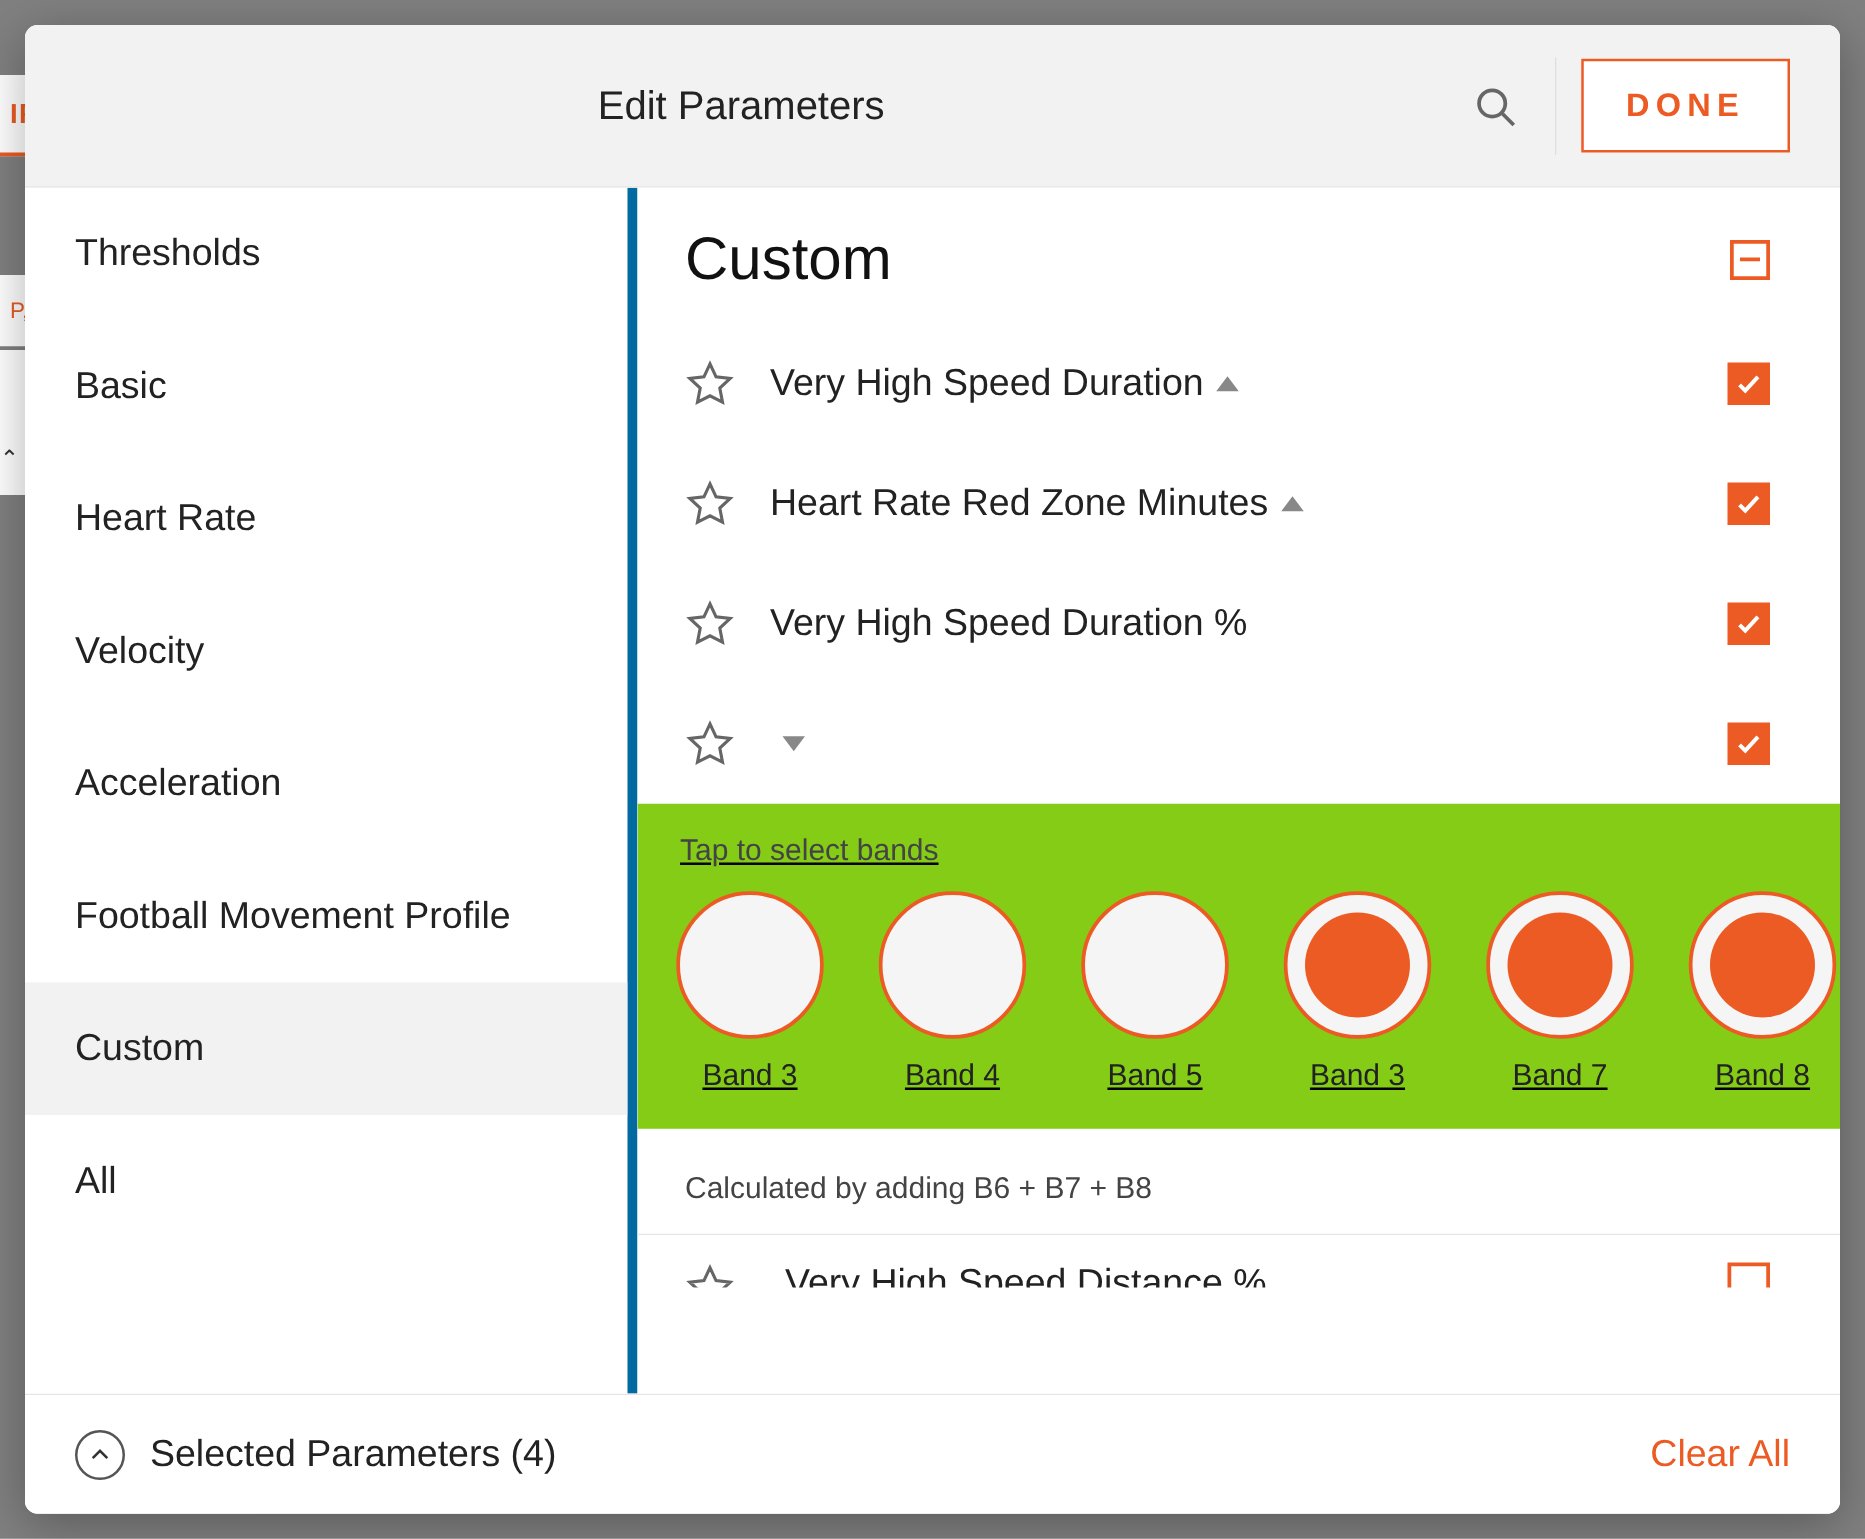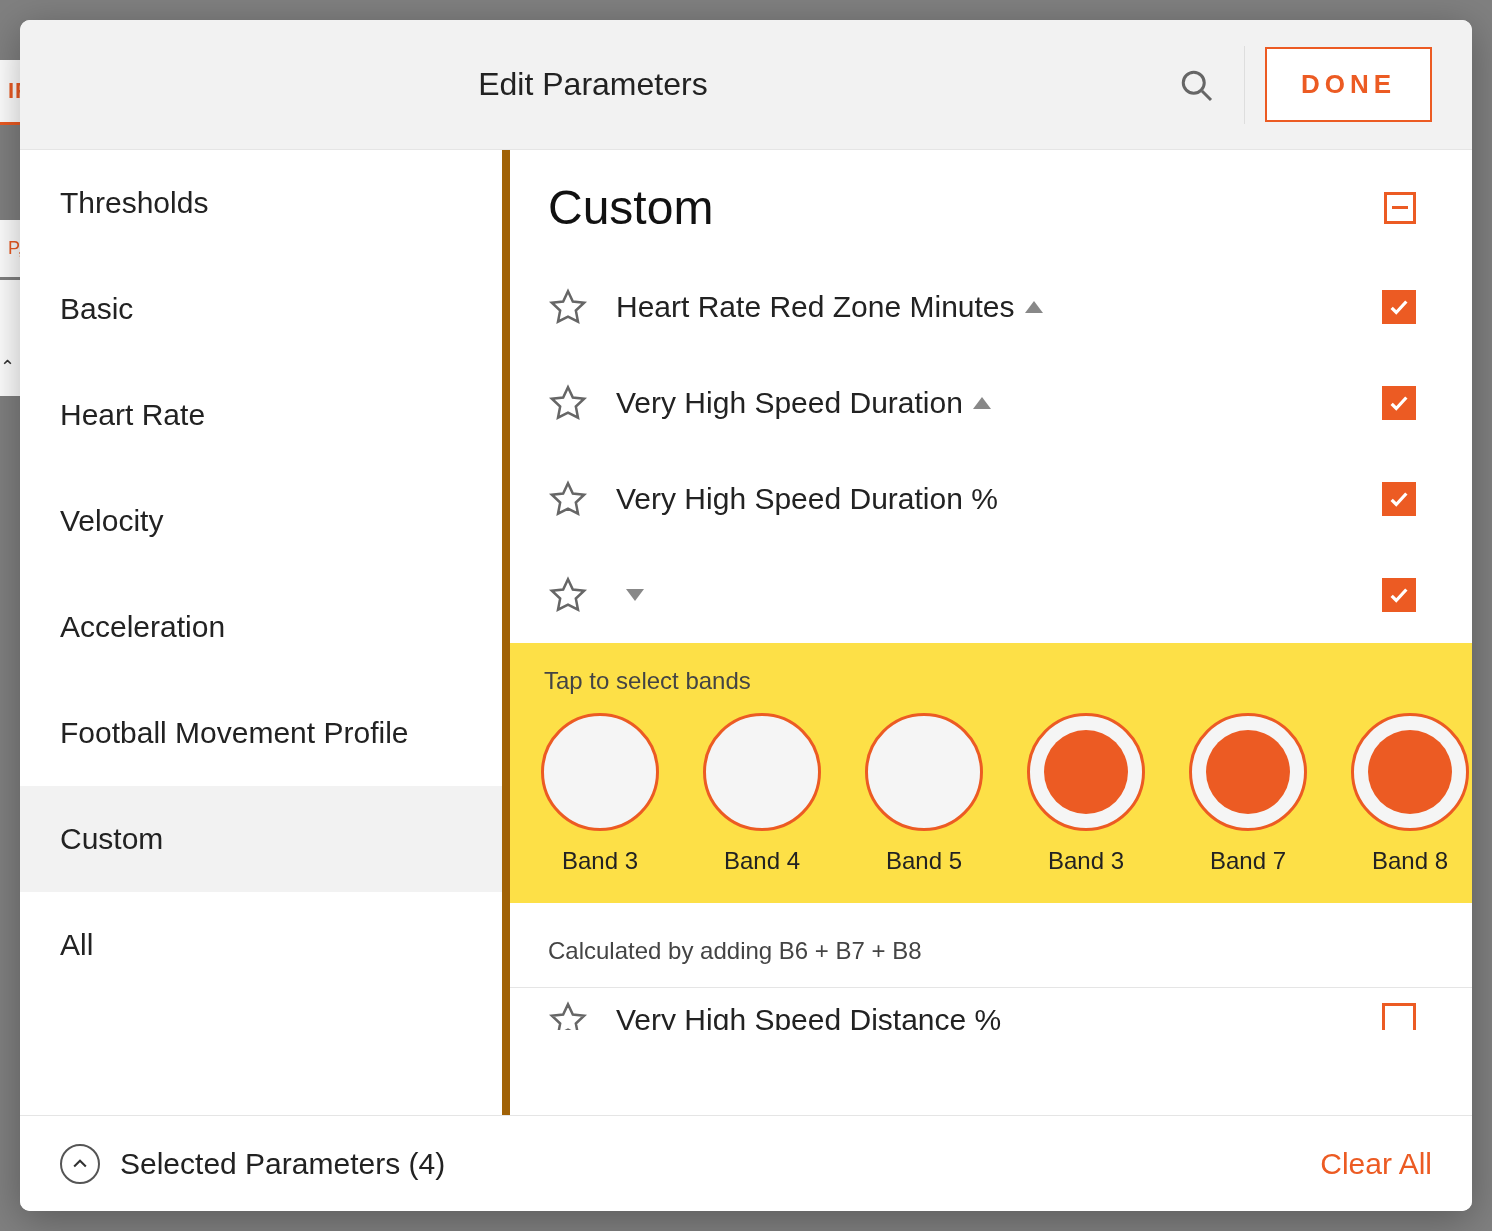--- a/index.html
+++ b/index.html
@@ -48,21 +48,21 @@
       margin-right: 40px;
       cursor: pointer;
       font-weight: 700;
     }
 
     .modal-body { flex: 1; display: flex; overflow: hidden; }
 
     .sidebar {
       width: 490px;
       background: #fff;
-      border-right: 8px solid #a16207;
+      border-right: 8px solid #0369a1;
       overflow-y: auto;
     }
     .sidebar-item {
       padding: 36px 40px;
       font-size: 30px;
       color: #222;
       cursor: pointer;
     }
     .sidebar-item.active { background: #f2f2f2; }
 
@@ -98,39 +98,40 @@
     .caret.up { border-left:9px solid transparent; border-right:9px solid transparent; border-bottom:12px solid #888; }
     .caret.down { border-left:9px solid transparent; border-right:9px solid transparent; border-top:12px solid #888; }
     .param-spacer { flex:1; }
     .chk {
       width: 34px; height: 34px; background:#ec5b23; display:flex; align-items:center; justify-content:center; cursor:pointer; margin-right: 18px;
     }
     .chk.empty { background:#fff; border:3px solid #ec5b23; }
     .chk svg { stroke:#fff; stroke-width:3.5; fill:none; }
 
     .bands-panel {
-      background:#fde047;
+      background:#84cc16;
       padding: 24px 0 28px 30px;
       overflow: hidden;
+      text-decoration: underline;
     }
     .bands-hint { font-size:24px; color:#444; margin-bottom:18px; margin-left:4px; }
     .bands-row { display:flex; gap:42px; }
     .band { display:flex; flex-direction:column; align-items:center; gap:16px; width:120px; flex-shrink:0; cursor:pointer; }
     .band-circle {
       width:118px; height:118px; border-radius:50%;
       border:3px solid #ec5b23; background:#f5f5f5; position:relative;
     }
     .band.selected .band-circle::after {
       content:""; position:absolute; inset:14px; border-radius:50%; background:#ec5b23;
     }
     .band-label { font-size:24px; color:#222; }
 
     .calc-note { padding: 28px 38px 22px 38px; font-size:24px; color:#444; border-bottom:1px solid #e5e5e5; margin-top:6px; }
 
-    .partial-row { display:flex; align-items:center; padding: 22px 38px 0 38px; overflow:hidden; height:42px; }
+    .partial-row { display:flex; align-items:flex-start; padding: 22px 38px 0 38px; overflow:hidden; height:42px;gap:12px; }
     .partial-row .param-label, .partial-row .star { opacity:1; }
     .partial-row .param-label { white-space:nowrap; overflow:hidden; }
 
     .footer-bar {
       height: 96px; border-top:1px solid #e5e5e5; display:flex; align-items:center; padding:0 40px; background:#fff;
     }
     .expand-btn { width:40px; height:40px; border:2.5px solid #555; border-radius:50%; display:flex; align-items:center; justify-content:center; margin-right:20px; cursor:pointer; }
     .expand-btn svg { stroke:#333; stroke-width:2.5; fill:none; }
     .selected-label { font-size:30px; color:#222; }
     .footer-spacer { flex:1; }
@@ -184,37 +185,37 @@
               <span></span>
             </div>
       </div>
 
       <div class="param-row">
         <span class="star">
           <svg viewBox="0 0 24 24" width="40" height="40">
                 <path d="M12 2.5l2.9 6.2 6.8.7-5 4.7 1.3 6.7L12 17.8l-6 3 1.3-6.7-5-4.7 6.8-.7L12 2.5z" fill="none" stroke="#666" stroke-width="1.5"></path>
               </svg>
         </span>
-        <span class="param-label">Heart Rate Red Zone Minutes</span>
+        <span class="param-label">Very High Speed Duration</span>
         <span class="caret up"></span>
         <span class="param-spacer"></span>
         <span class="chk">
               <svg width="22" height="22" viewBox="0 0 24 24">
                 <polyline points="4,13 9,18 20,6"></polyline>
               </svg>
             </span>
       </div>
 
       <div class="param-row">
         <span class="star">
           <svg viewBox="0 0 24 24" width="40" height="40">
                 <path d="M12 2.5l2.9 6.2 6.8.7-5 4.7 1.3 6.7L12 17.8l-6 3 1.3-6.7-5-4.7 6.8-.7L12 2.5z" fill="none" stroke="#666" stroke-width="1.5"></path>
               </svg>
         </span>
-        <span class="param-label">Very High Speed Duration</span>
+        <span class="param-label">Heart Rate Red Zone Minutes</span>
         <span class="caret up"></span>
         <span class="param-spacer"></span>
         <span class="chk">
               <svg width="22" height="22" viewBox="0 0 24 24">
                 <polyline points="4,13 9,18 20,6"></polyline>
               </svg>
             </span>
       </div>
 
       <div class="param-row">

